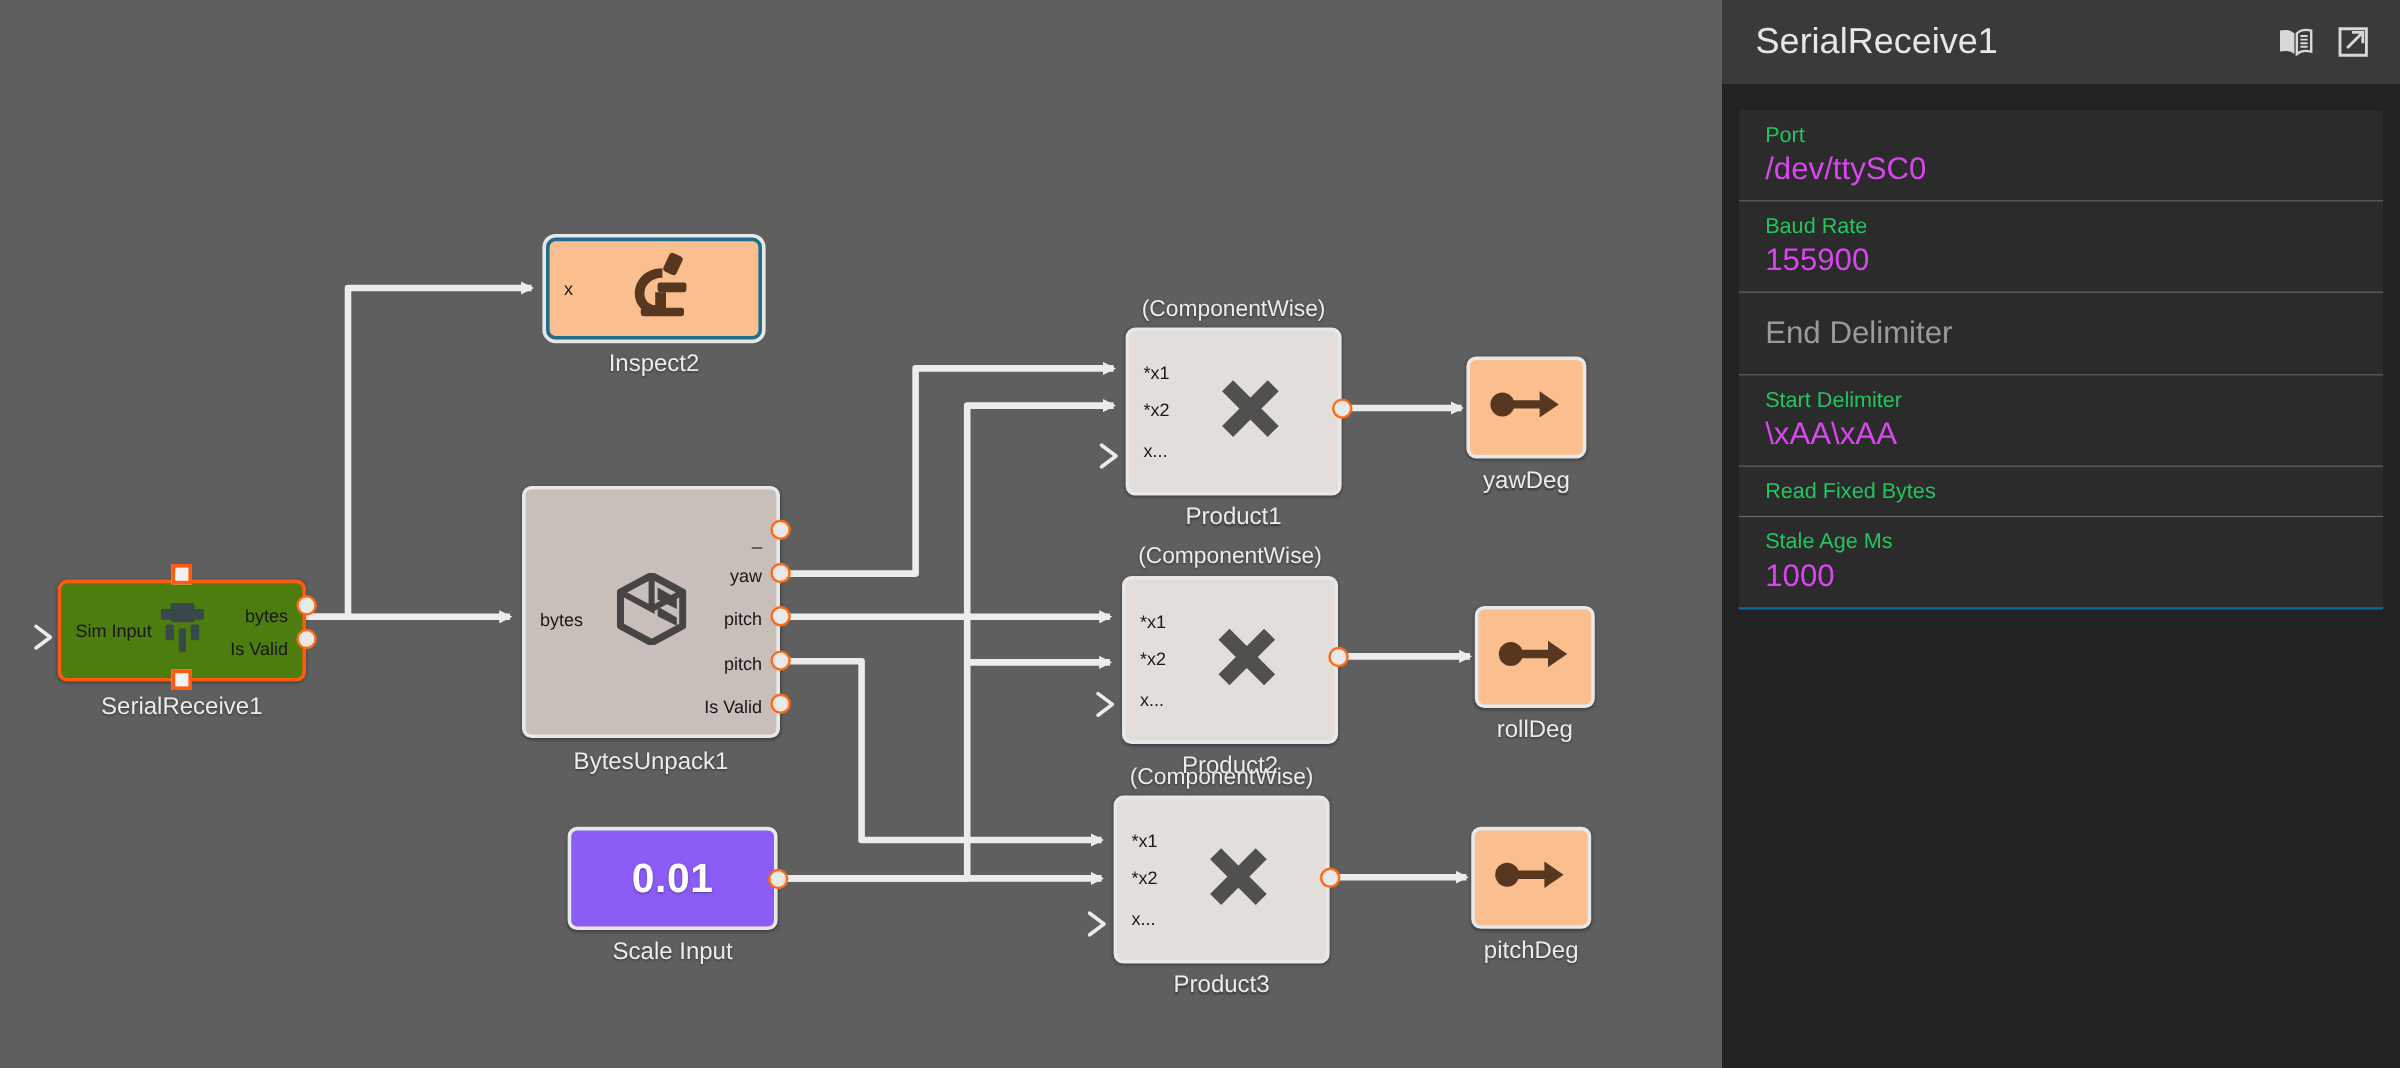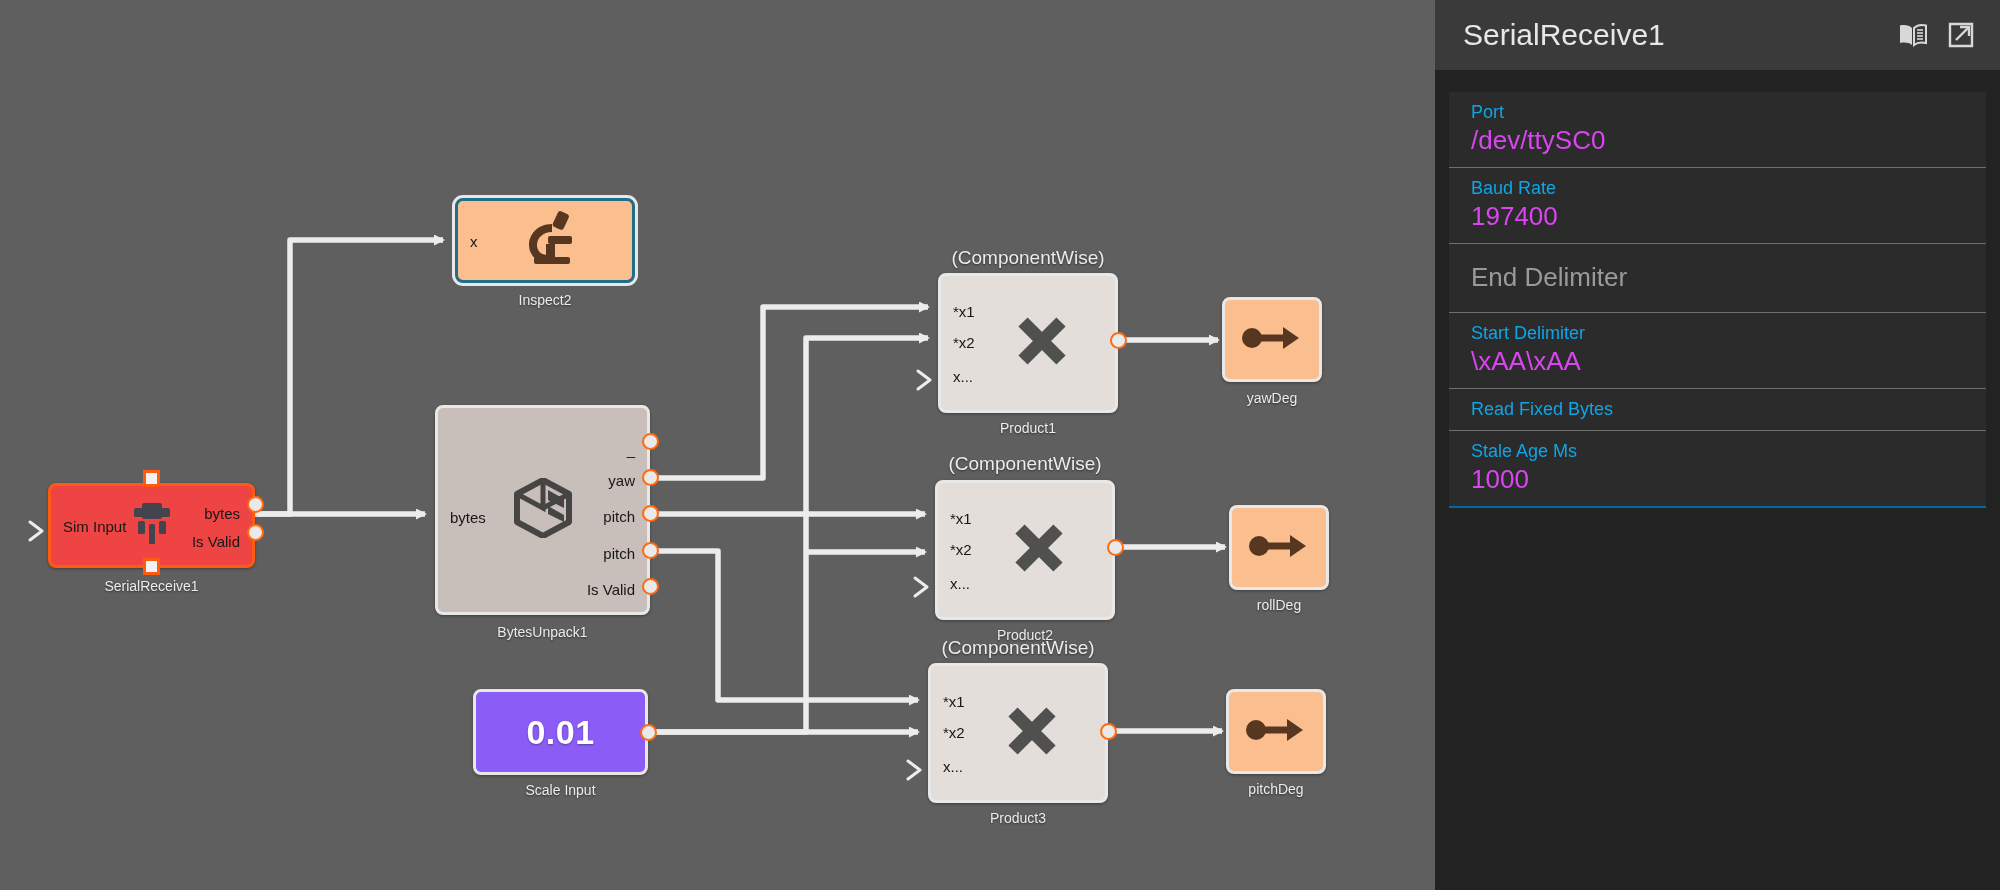--- a/index.html
+++ b/index.html
@@ -24,21 +24,21 @@
   .node {
     position: absolute;
     border-radius: 8px;
     border: 3px solid #e8e8e8;
     display: flex; align-items: center; justify-content: center;
     box-shadow: 0 1px 3px rgba(0,0,0,.35);
   }
   .node-caption {
     position: absolute;
     color: #ececec;
-    font-size: 14px;
+    font-size: 20px;
     white-space: nowrap;
     text-align: center;
     text-shadow: 0 1px 2px rgba(0,0,0,.5);
   }
   .node-supertitle {
     position: absolute;
     color: #ececec;
     font-size: 19px;
     white-space: nowrap;
     text-align: center;
@@ -62,21 +62,21 @@
   }
   .sel-handle {
     position: absolute;
     width: 17px; height: 17px;
     background: #f2f2f2;
     border: 3px solid #ff5a10;
   }
   .node-icon { opacity: .92; }
 
   
-  .n-serial   { background: #ef4444; border-color:#ff5a10; }
+  .n-serial   { background: #4d7c0f; border-color:#ff5a10; }
   .n-unpack   { background: #c8bfba; }
   .n-product  { background: #e3ded9; text-align: center; }
   .n-output   { background: #fbbf8f; }
   .n-inspect  { background: #fbbf8f; border-color:#1e6e8c; outline: 3px solid #e8e8e8; }
   .n-const    { background: #8b5cf6; }
   .const-value{
     color:#ffffff; font-size: 34px; font-weight: 700;
     letter-spacing: .5px; text-shadow:0 1px 2px rgba(0,0,0,.35);
   }
 
@@ -104,21 +104,21 @@
     cursor: pointer;
   }
   #fields { padding: 22px 14px 0 14px; }
   .field {
     background: #2b2b2b;
     padding: 9px 22px 10px 22px;
     border-bottom: 1px solid #6e6e6e;
   }
   .field:last-child { border-bottom: 2px solid #0369a1; }
   .field-label {
-    color: #0ea5e9; font-size: 18px; line-height: 22px;
+    color: #22c55e; font-size: 18px; line-height: 22px;
   }
   .field-value {
     color: #d946ef; font-size: 26px; line-height: 34px;
     min-height: 34px;
     white-space: nowrap; overflow: hidden; text-overflow: ellipsis;
   }
   .field.placeholder-only { padding-top: 14px; padding-bottom: 16px; }
   .field .placeholder {
     color: #9a9a9a; font-size: 26px; line-height: 38px;
   }
@@ -345,21 +345,21 @@
 
     <div id="fields">
 
       <div class="field">
         <div class="field-label">Port</div>
         <div class="field-value">/dev/ttySC0</div>
       </div>
 
       <div class="field">
         <div class="field-label">Baud Rate</div>
-        <div class="field-value">197400</div>
+        <div class="field-value">155900</div>
       </div>
 
       <div class="field placeholder-only">
         <div class="placeholder">End Delimiter</div>
       </div>
 
       <div class="field">
         <div class="field-label">Start Delimiter</div>
         <div class="field-value">\xAA\xAA</div>
       </div>

